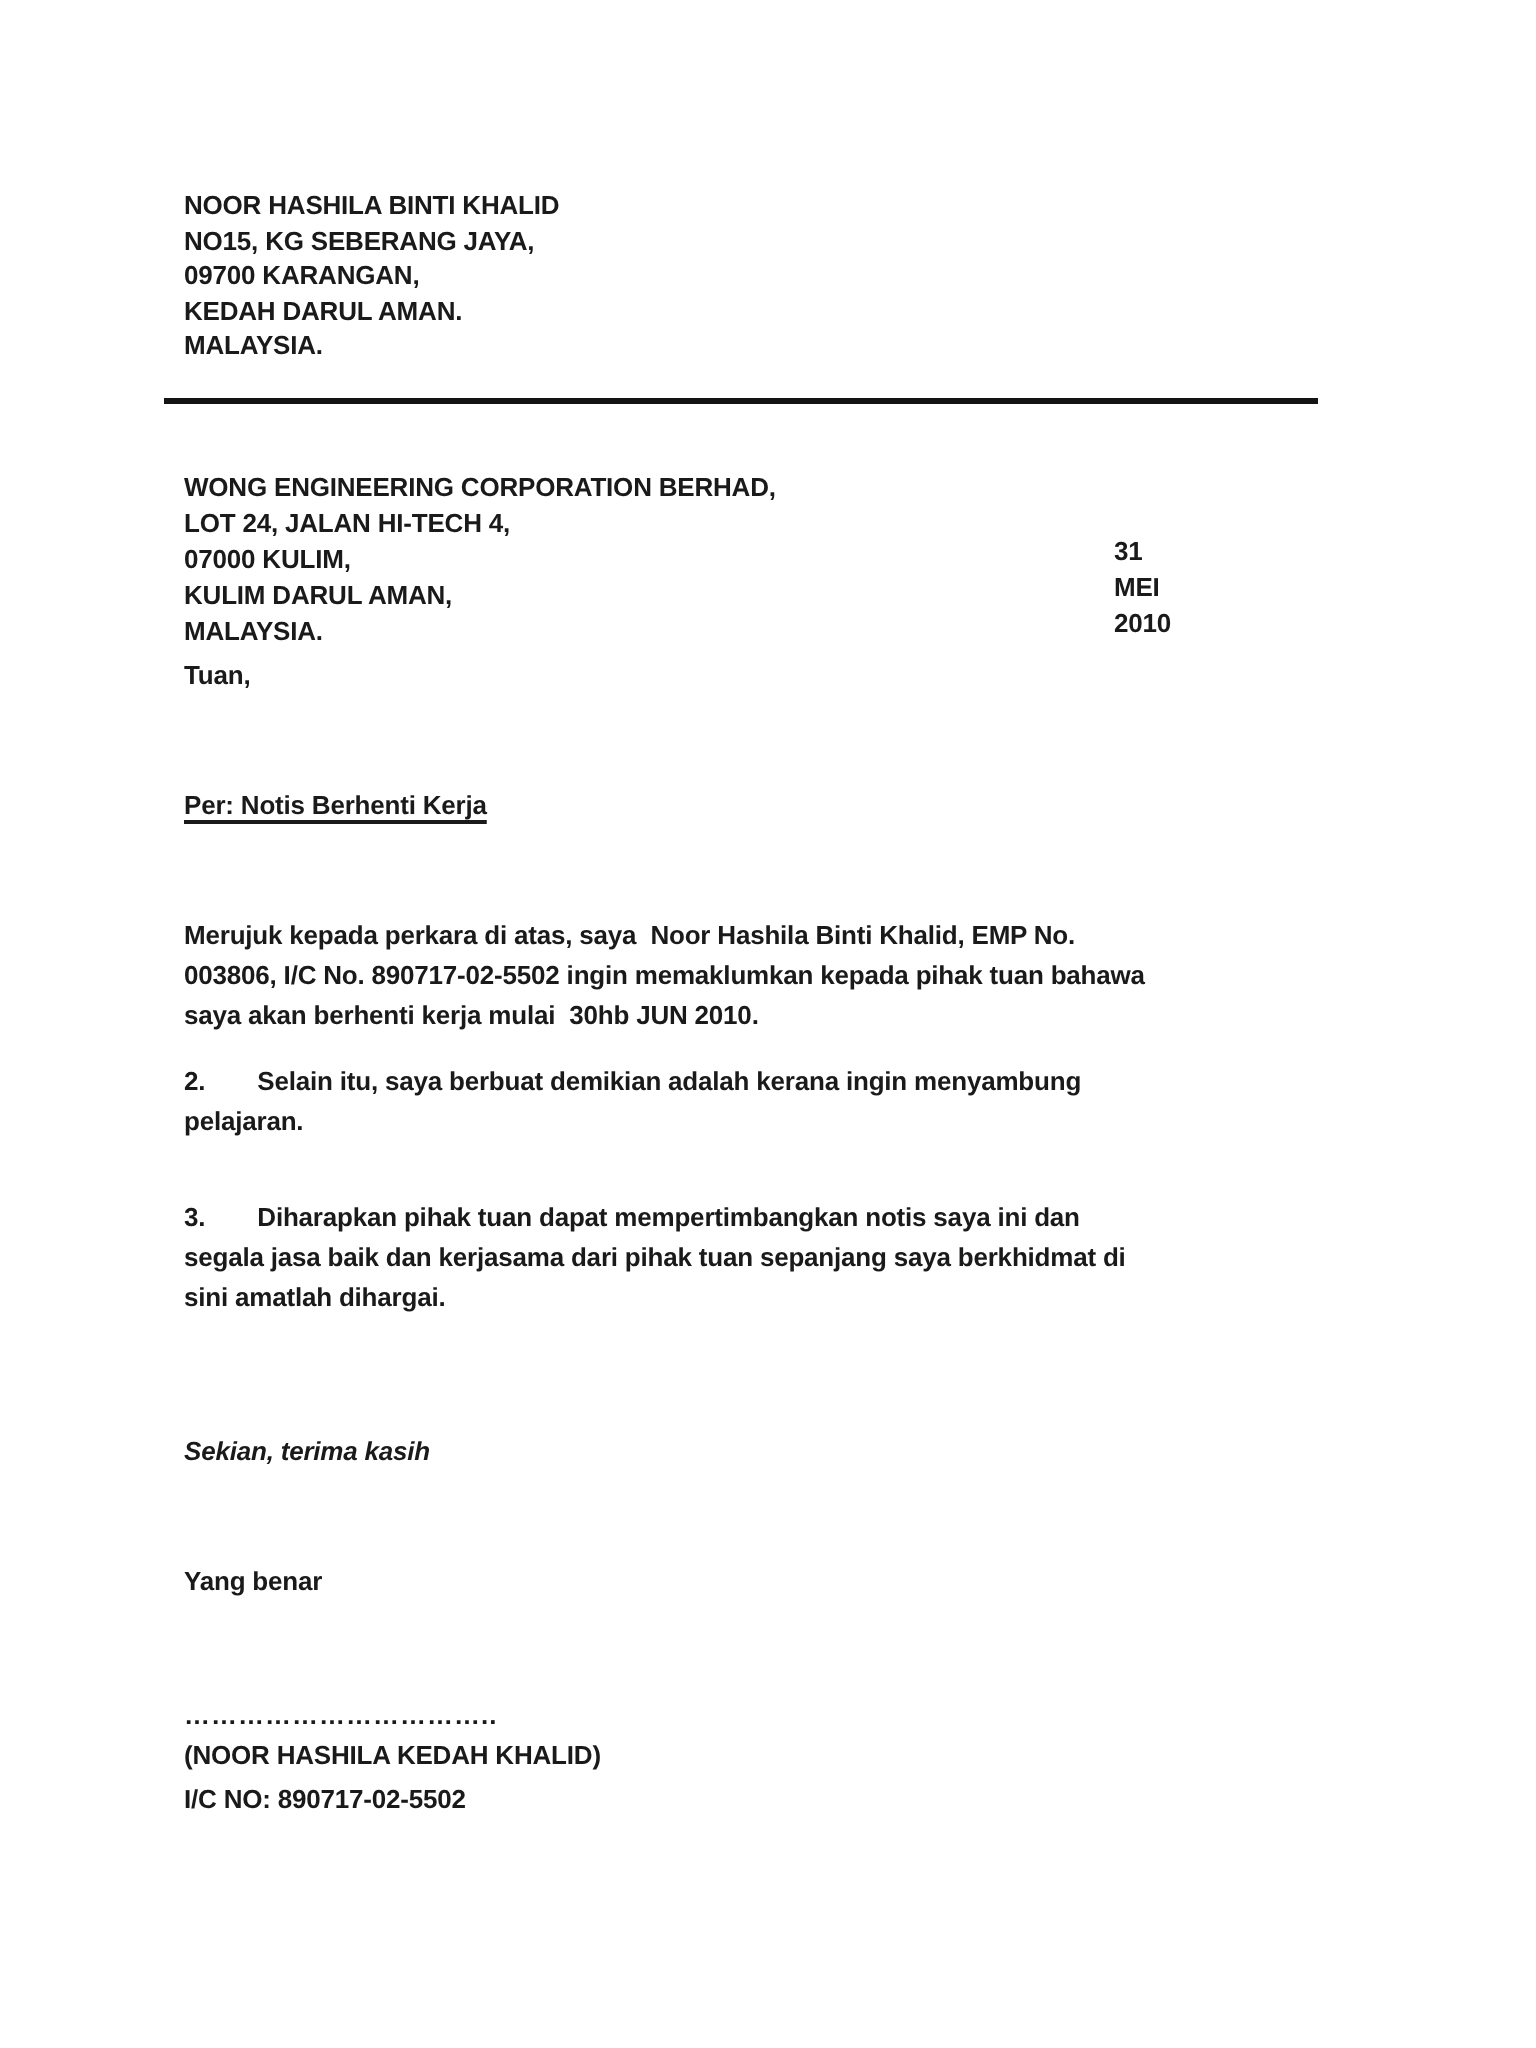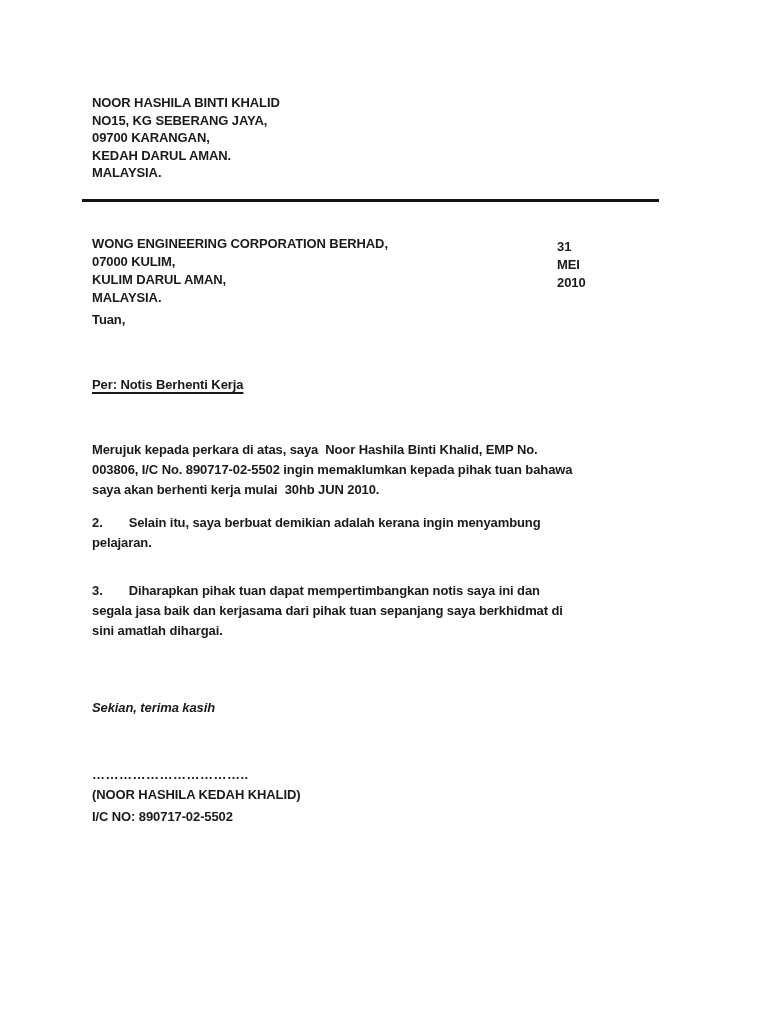--- a/index.html
+++ b/index.html
@@ -29,21 +29,21 @@
     margin: 17px 0 0 -10px;
   }
   .recipient-block {
     position: relative;
     margin-top: 33px;
     line-height: 18px;
   }
   .date {
     position: absolute;
     left: 465px;
-    bottom: 15px;
+    bottom: 4px;
   }
   .salutation { margin-top: 4px; line-height: 18px; }
   .subject {
     margin-top: 47px;
     line-height: 18px;
     text-decoration: underline;
     text-decoration-thickness: 2px;
     text-underline-offset: 3px;
   }
   .para { margin: 0; line-height: 20px; }
@@ -66,36 +66,38 @@
     <div>NO15, KG SEBERANG JAYA,</div>
     <div>09700 KARANGAN,</div>
     <div>KEDAH DARUL AMAN.</div>
     <div>MALAYSIA.</div>
   </div>
 
   <div class="rule"></div>
 
   <div class="recipient-block">
     <div>WONG ENGINEERING CORPORATION BERHAD,</div>
+    <div>LOT 24, JALAN HI-TECH 4,</div>
     <div>07000 KULIM,</div>
     <div>KULIM DARUL AMAN,</div>
     <div>MALAYSIA.</div>
     <span class="date">31 MEI 2010</span>
   </div>
 
   <div class="salutation">Tuan,</div>
 
   <div class="subject">Per: Notis Berhenti Kerja</div>
 
   <p class="para p1"><span>Merujuk kepada perkara di atas, saya  Noor Hashila Binti Khalid, EMP No. 003806, I/C No. 890717-02-5502 ingin memaklumkan kepada pihak tuan bahawa saya akan berhenti kerja mulai  </span><b>30hb JUN 2010</b><span>.</span></p>
 
   <p class="para item-2"><span>2.</span><span class="tab"></span><span>Selain itu, saya berbuat demikian adalah kerana ingin menyambung pelajaran.</span></p>
 
   <p class="para item-3"><span>3.</span><span class="tab"></span><span>Diharapkan pihak tuan dapat mempertimbangkan notis saya ini dan segala jasa baik dan kerjasama dari pihak tuan sepanjang saya berkhidmat di sini amatlah dihargai.</span></p>
 
   <div class="closing">Sekian, terima kasih</div>
 
+  <div class="signoff">Yang benar</div>
 
   <div class="sig-dots">……………………………..</div>
   <div class="sig-line">(NOOR HASHILA KEDAH KHALID)</div>
   <div class="sig-line">I/C NO: 890717-02-5502</div>
 
 </div>
 
 </body></html>

